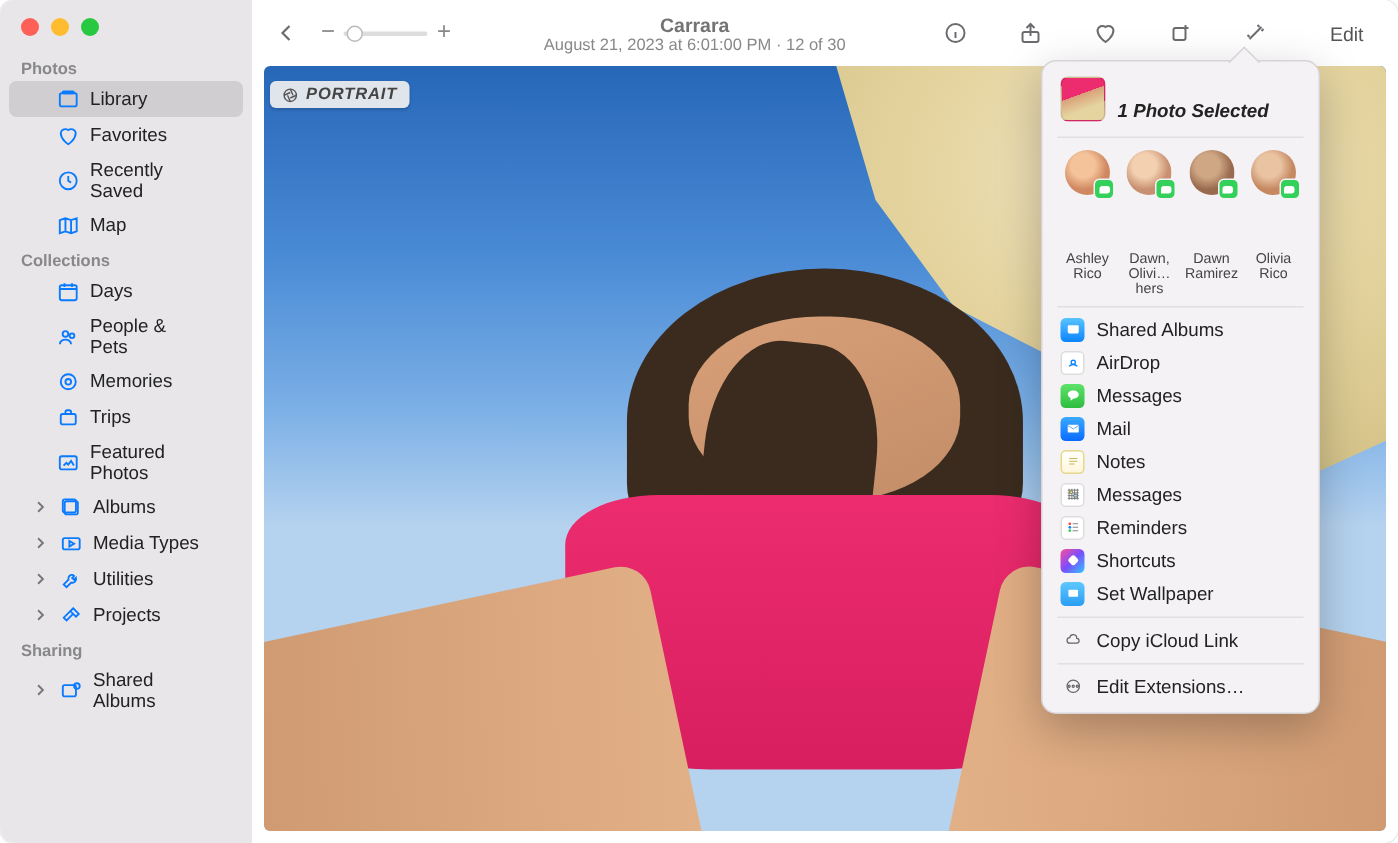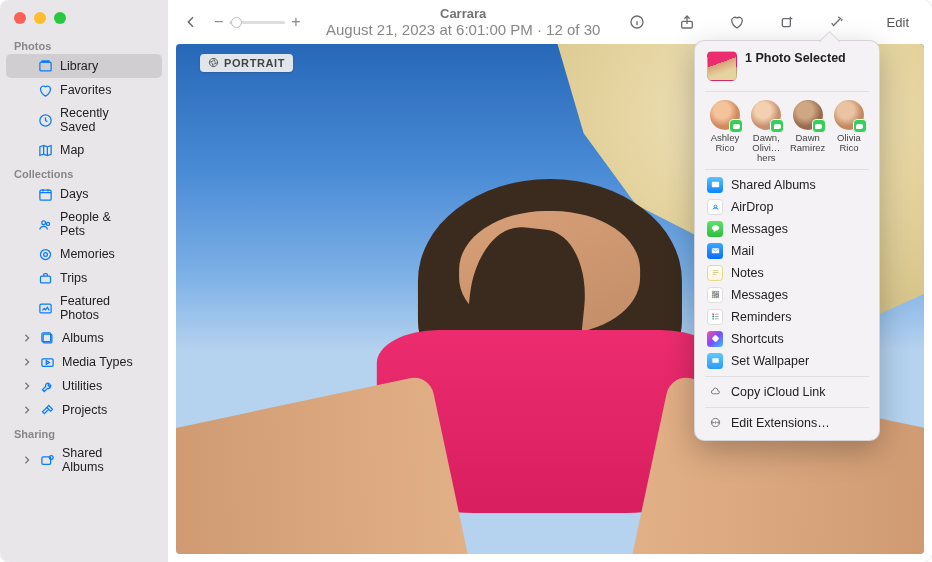--- a/index.html
+++ b/index.html
@@ -25,50 +25,50 @@
 .main { flex:1; display:flex; flex-direction:column; background:#fff; position:relative; }
 .toolbar { height:44px; display:flex; align-items:center; padding:0 12px; gap:10px; }
 .tb-left { display:flex; align-items:center; gap:12px; }
 .tb-btn { width:22px; height:22px; display:flex; align-items:center; justify-content:center; color:#6c6c70; }
 .tb-btn svg{width:16px;height:16px;}
 .zoom { display:flex; align-items:center; gap:6px; color:#888; }
 .zoom-track { width:56px; height:3px; background:#ddd; border-radius:2px; position:relative; }
 .zoom-thumb { position:absolute; left:2px; top:-4px; width:11px; height:11px; background:#fff; border:1px solid #bbb; border-radius:50%; }
 .tb-center { flex:1; text-align:center; }
 .title { font-size:13px; font-weight:600; color:#737373; }
-.subtitle { font-size:15px; color:#888; }
+.subtitle { font-size:11px; color:#888; }
 .tb-right { display:flex; align-items:center; gap:28px; }
 .edit-btn { font-size:13px; color:#555; padding:3px 10px; border:1px solid transparent; border-radius:5px; }
 
 
 .photo-area { flex:1; margin: 0 8px 8px 8px; position:relative; border-radius:4px; overflow:hidden; }
 .photo-bg { position:absolute; inset:0; }
 .sky { position:absolute; inset:0; background:linear-gradient(180deg,#2767b8 0%, #4a8bd6 25%, #7cb0e6 45%, #b5d2ef 60%); }
 .rock { position:absolute; top:0; right:0; width:70%; height:70%; background:radial-gradient(ellipse at 70% 20%, #f0e4c4 0%, #e5d49f 30%, #d6c48a 55%, transparent 70%); clip-path: polygon(30% 0, 100% 0, 100% 70%, 85% 80%, 65% 60%, 45% 45%, 35% 25%); }
 .person { position:absolute; bottom:0; left:50%; transform:translateX(-50%); width:110%; height:80%; }
 .arms { position:absolute; bottom:0; width:100%; height:45%; }
 .arm-l { position:absolute; left:-5%; bottom:0; width:45%; height:100%; background:linear-gradient(100deg,#c9936b,#e2b087); border-radius:50px 20px 0 0; transform:rotate(-12deg); transform-origin:right bottom; }
 .arm-r { position:absolute; right:-5%; bottom:0; width:45%; height:100%; background:linear-gradient(-100deg,#c9936b,#e2b087); border-radius:20px 50px 0 0; transform:rotate(12deg); transform-origin:left bottom; }
 .torso { position:absolute; left:50%; bottom:10%; transform:translateX(-50%); width:42%; height:45%; background:linear-gradient(180deg,#ec2c6e,#d81e5f); border-radius:18% 18% 28% 28%; }
 .head { position:absolute; left:50%; top:16%; transform:translateX(-50%); width:22%; height:30%; background:linear-gradient(160deg,#d8a079,#c28d67); border-radius:48% 48% 46% 46%; }
 .hair { position:absolute; left:50%; top:8%; transform:translateX(-50%); width:32%; height:50%; background:#3a2b1e; border-radius:50% 50% 30% 30%; z-index:-1; }
 .hair2 { position:absolute; left:40%; top:20%; width:14%; height:45%; background:#3a2b1e; border-radius:40%; transform:rotate(6deg); }
 
-.portrait-badge { position:absolute; top:10px; left:24px; background:rgba(240,240,240,0.92); border-radius:4px; padding:3px 8px; display:flex; align-items:flex-start; gap:5px; font-size:11px; font-weight:600; letter-spacing:0.6px; color:#444; box-shadow:0 1px 2px rgba(0,0,0,0.15); }
+.portrait-badge { position:absolute; top:10px; left:4px; background:rgba(240,240,240,0.92); border-radius:4px; padding:3px 8px; display:flex; align-items:flex-end; gap:5px; font-size:11px; font-weight:600; letter-spacing:0.6px; color:#444; box-shadow:0 1px 2px rgba(0,0,0,0.15);font-style:italic; }
 .portrait-badge svg{width:11px;height:11px;}
 
 
 .popover { position:absolute; top:40px; right:52px; width:186px; background:#f4f2f5; border:1px solid rgba(0,0,0,0.12); border-radius:10px; box-shadow:0 10px 30px rgba(0,0,0,0.25); padding:8px 0 4px; font-size:12.5px; color:#222; }
 .popover::before { content:""; position:absolute; top:-7px; right:42px; width:14px; height:14px; background:#f4f2f5; border-left:1px solid rgba(0,0,0,0.12); border-top:1px solid rgba(0,0,0,0.12); transform:rotate(45deg); }
-.pop-header { display:flex; align-items:flex-start; gap:8px; padding:2px 12px 8px; }
+.pop-header { display:flex; align-items:flex-end; gap:8px; padding:2px 12px 8px;font-style:italic; }
 .thumb { width:30px; height:30px; border-radius:5px; background:linear-gradient(160deg,#ec2c6e 40%,#d8a079 40%,#e5d49f 70%); border:1px solid rgba(0,0,0,0.1); }
 .pop-title { font-weight:700; font-size:12.5px; }
 .pop-divider { height:1px; background:rgba(0,0,0,0.08); margin:2px 10px; }
 .contacts { display:flex; justify-content:space-between; padding:6px 10px 4px; }
-.contact { display:flex; flex-direction:column; align-items:center; width:40px; }
+.contact { display:flex; flex-direction:column; align-items:center; width:40px;gap:35px; }
 .avatar-wrap { position:relative; }
 .avatar { width:30px; height:30px; border-radius:50%; background:#ccc; }
 .avatar.c1{background:radial-gradient(circle at 40% 35%, #f4c39a 30%, #d08860 60%),#edc; }
 .avatar.c2{background:radial-gradient(circle at 40% 35%, #f2d0b0 30%, #c89070 60%),#edc; }
 .avatar.c3{background:radial-gradient(circle at 40% 35%, #cfa784 30%, #9a6a4e 60%),#edc; }
 .avatar.c4{background:radial-gradient(circle at 40% 35%, #e9c3a2 30%, #c58860 60%),#edc; }
 .msg-badge { position:absolute; right:-3px; bottom:-3px; width:14px; height:14px; background:#33d15a; border-radius:4px; border:1.5px solid #f4f2f5; display:flex; align-items:center; justify-content:center; }
 .msg-badge::after{content:""; width:7px; height:5px; background:#fff; border-radius:2px 2px 2px 0;}
 .contact-name { font-size:9.5px; color:#444; text-align:center; line-height:1.05; margin-top:3px; max-width:42px; overflow:hidden; }
 .menu { padding:2px 0; }

